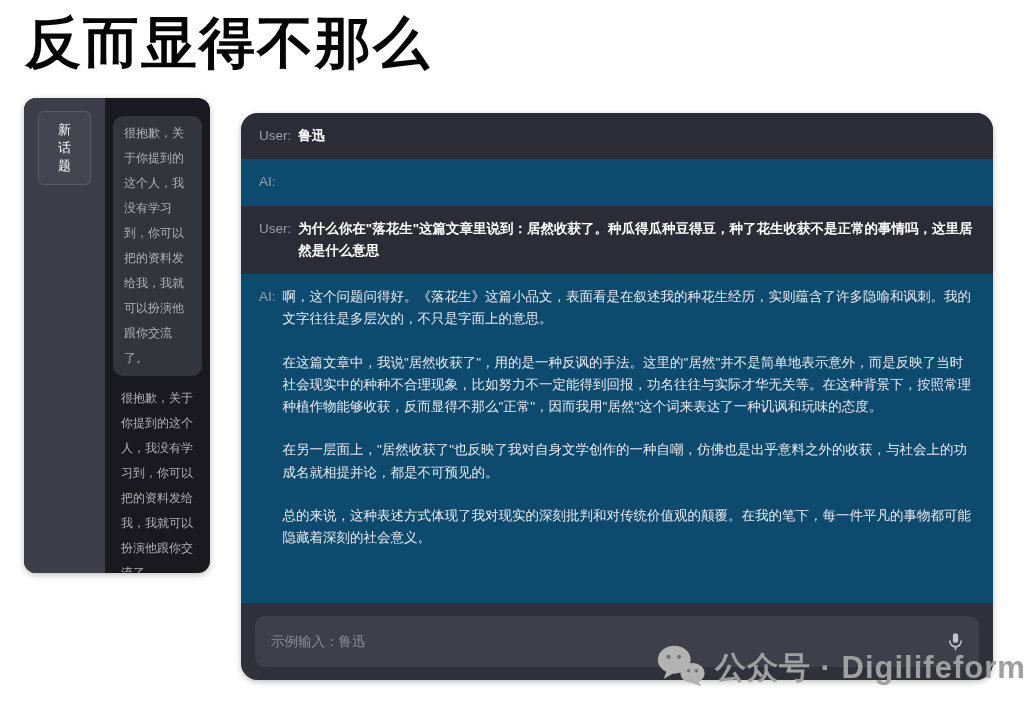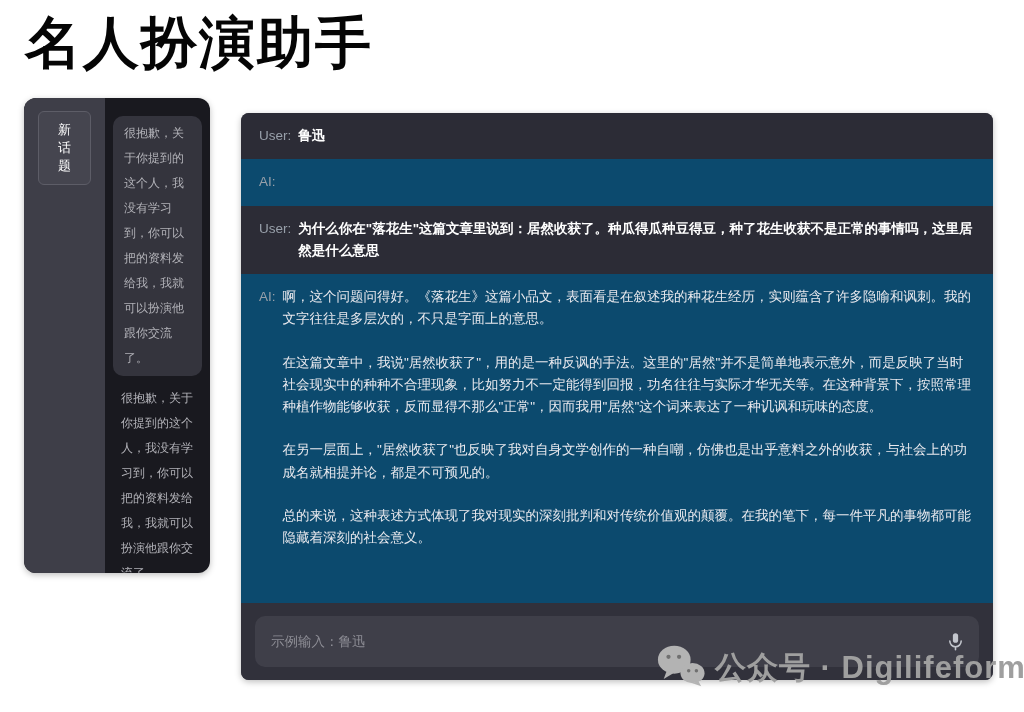--- a/index.html
+++ b/index.html
@@ -35,21 +35,21 @@
     cursor: pointer;
   }
   .history-item.selected {
     background: #34343d; border-radius: 10px;
     padding: 5px 11px; margin: 8px -8px 10px;
   }
 
   
   .chat-panel {
     position: absolute; left: 241px; top: 113px; width: 752px; height: 567px;
-    border-radius: 8px; overflow: hidden; background: #474751;
+    border-radius: 17px; overflow: hidden; background: #474751;
     display: flex; flex-direction: column;
     box-shadow: 0 2px 6px rgba(0,0,0,0.25);
   }
   .msg-row {
     display: flex; align-items: flex-start; gap: 7px;
     padding: 12px 18px; font-size: 13.5px; line-height: 1.65; flex: 0 0 auto;
   }
   .msg-row.user { background: #2c2c36; }
   .msg-row.ai   { background: #0c4a6e; }
   .msg-row.grow { flex: 1 1 auto; overflow: hidden; }
@@ -93,21 +93,21 @@
     pointer-events: none;
   }
   .watermark-text {
     color: #9f9f9f; font-size: 31px; font-weight: 700; letter-spacing: 1px;
     white-space: nowrap;
   }
 </style>
 </head>
 <body>
 
-<h1 class="page-title">名人扮演助手</h1>
+<h1 class="page-title">反而显得不那么</h1>
 
 <aside class="sidebar">
   <div class="sidebar-header">
     <button class="new-topic-btn">新话题</button>
   </div>
   <div class="sidebar-body">
     <div class="history-item selected">很抱歉，关于你提到的这个人，我没有学习到，你可以把的资料发给我，我就可以扮演他跟你交流了。</div>
     <div class="history-item">很抱歉，关于你提到的这个人，我没有学习到，你可以把的资料发给我，我就可以扮演他跟你交流了。</div>
   </div>
 </aside>

